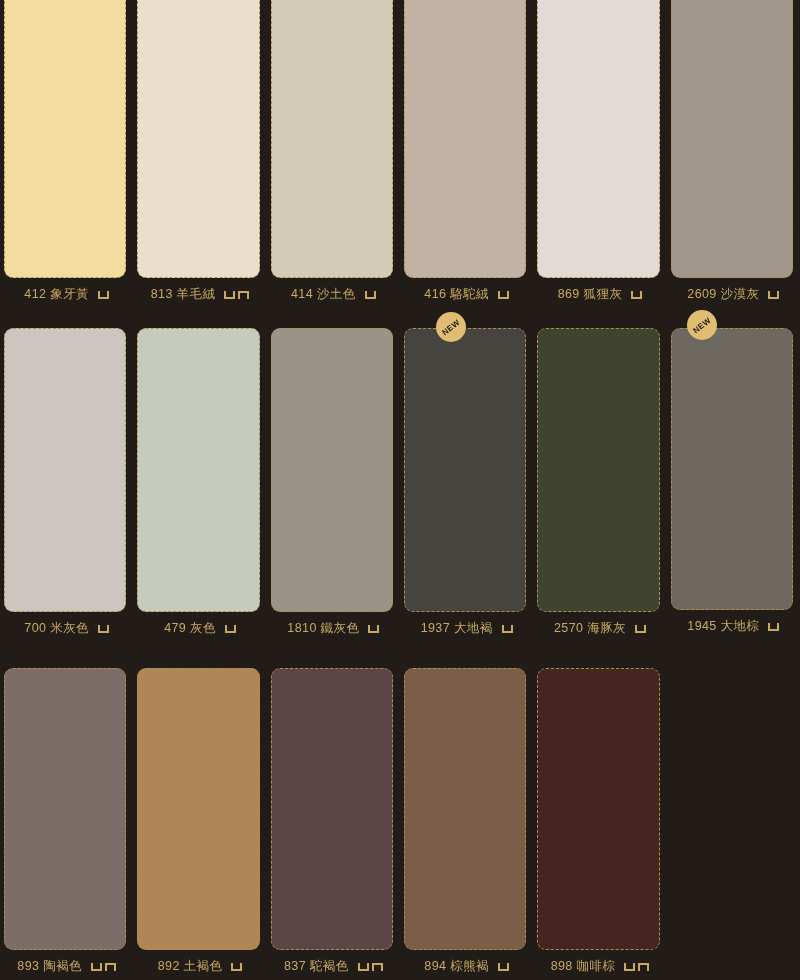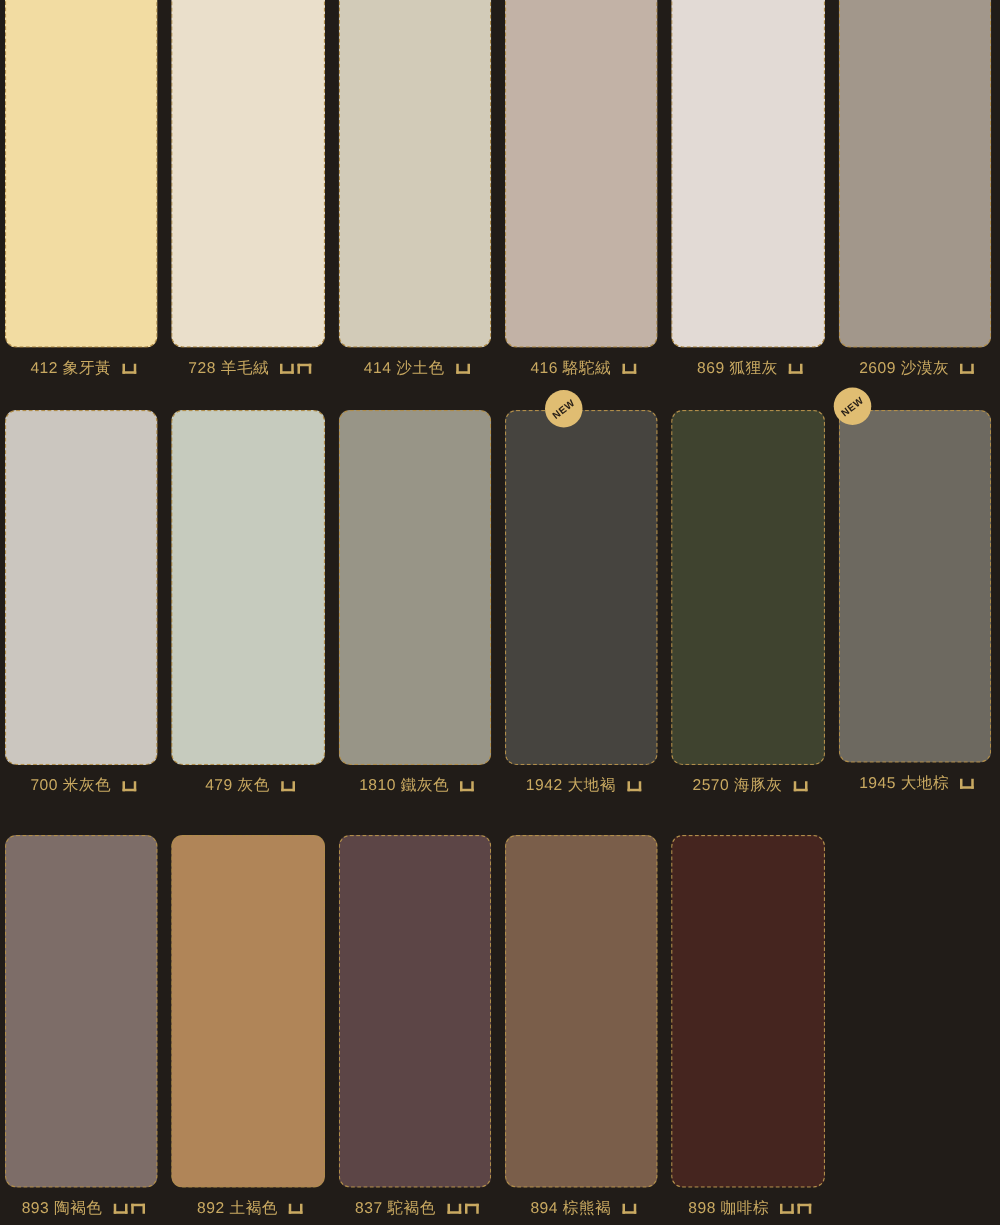--- a/index.html
+++ b/index.html
@@ -21,20 +21,21 @@
     height: 980px;
     display: grid;
     grid-template-columns: repeat(6, 133.33px);
     grid-template-rows: 310px 340px 340px;
     align-content: start;
   }
 
   .swatch-cell {
     position: relative;
     width: 133.33px;
+    padding-left: 20px;
   }
 
   .swatch-chip {
     position: absolute;
     left: 4px;
     right: 7px;
     background: #888;
     border: 1px dashed #b08d4a;
     border-radius: 9px;
   }
@@ -134,21 +135,21 @@
       <div class="swatch-label">
         <span class="label-text">412 象牙黃</span>
         <span class="finish-icons">
           <span class="icon-u"></span>
         </span>
       </div>
     </div>
     <div class="swatch-cell row-1">
       <div class="swatch-chip" style="background: rgb(234, 223, 203); border-color: rgb(176, 141, 74);"></div>
       <div class="swatch-label">
-        <span class="label-text">728 羊毛絨</span>
+        <span class="label-text">813 羊毛絨</span>
         <span class="finish-icons">
           <span class="icon-u"></span>
           <span class="icon-n"></span>
         </span>
       </div>
     </div>
     <div class="swatch-cell row-1">
       <div class="swatch-chip" style="background: rgb(210, 203, 184); border-color: rgb(176, 141, 74);"></div>
       <div class="swatch-label">
         <span class="label-text">414 沙土色</span>
@@ -210,21 +211,21 @@
           <span class="icon-u"></span>
         </span>
       </div>
     </div>
     <div class="swatch-cell row-2">
       <div class="swatch-chip" style="background: rgb(70, 68, 63); border-color: rgb(176, 141, 74);"></div>
       <div class="new-badge" style="background: rgb(224, 189, 114);">
         <span>NEW</span>
       </div>
       <div class="swatch-label">
-        <span class="label-text">1942 大地褐</span>
+        <span class="label-text">1937 大地褐</span>
         <span class="finish-icons">
           <span class="icon-u"></span>
         </span>
       </div>
     </div>
     <div class="swatch-cell row-2">
       <div class="swatch-chip" style="background: rgb(63, 67, 47); border-color: rgb(176, 141, 74);"></div>
       <div class="swatch-label">
         <span class="label-text">2570 海豚灰</span>
         <span class="finish-icons">

